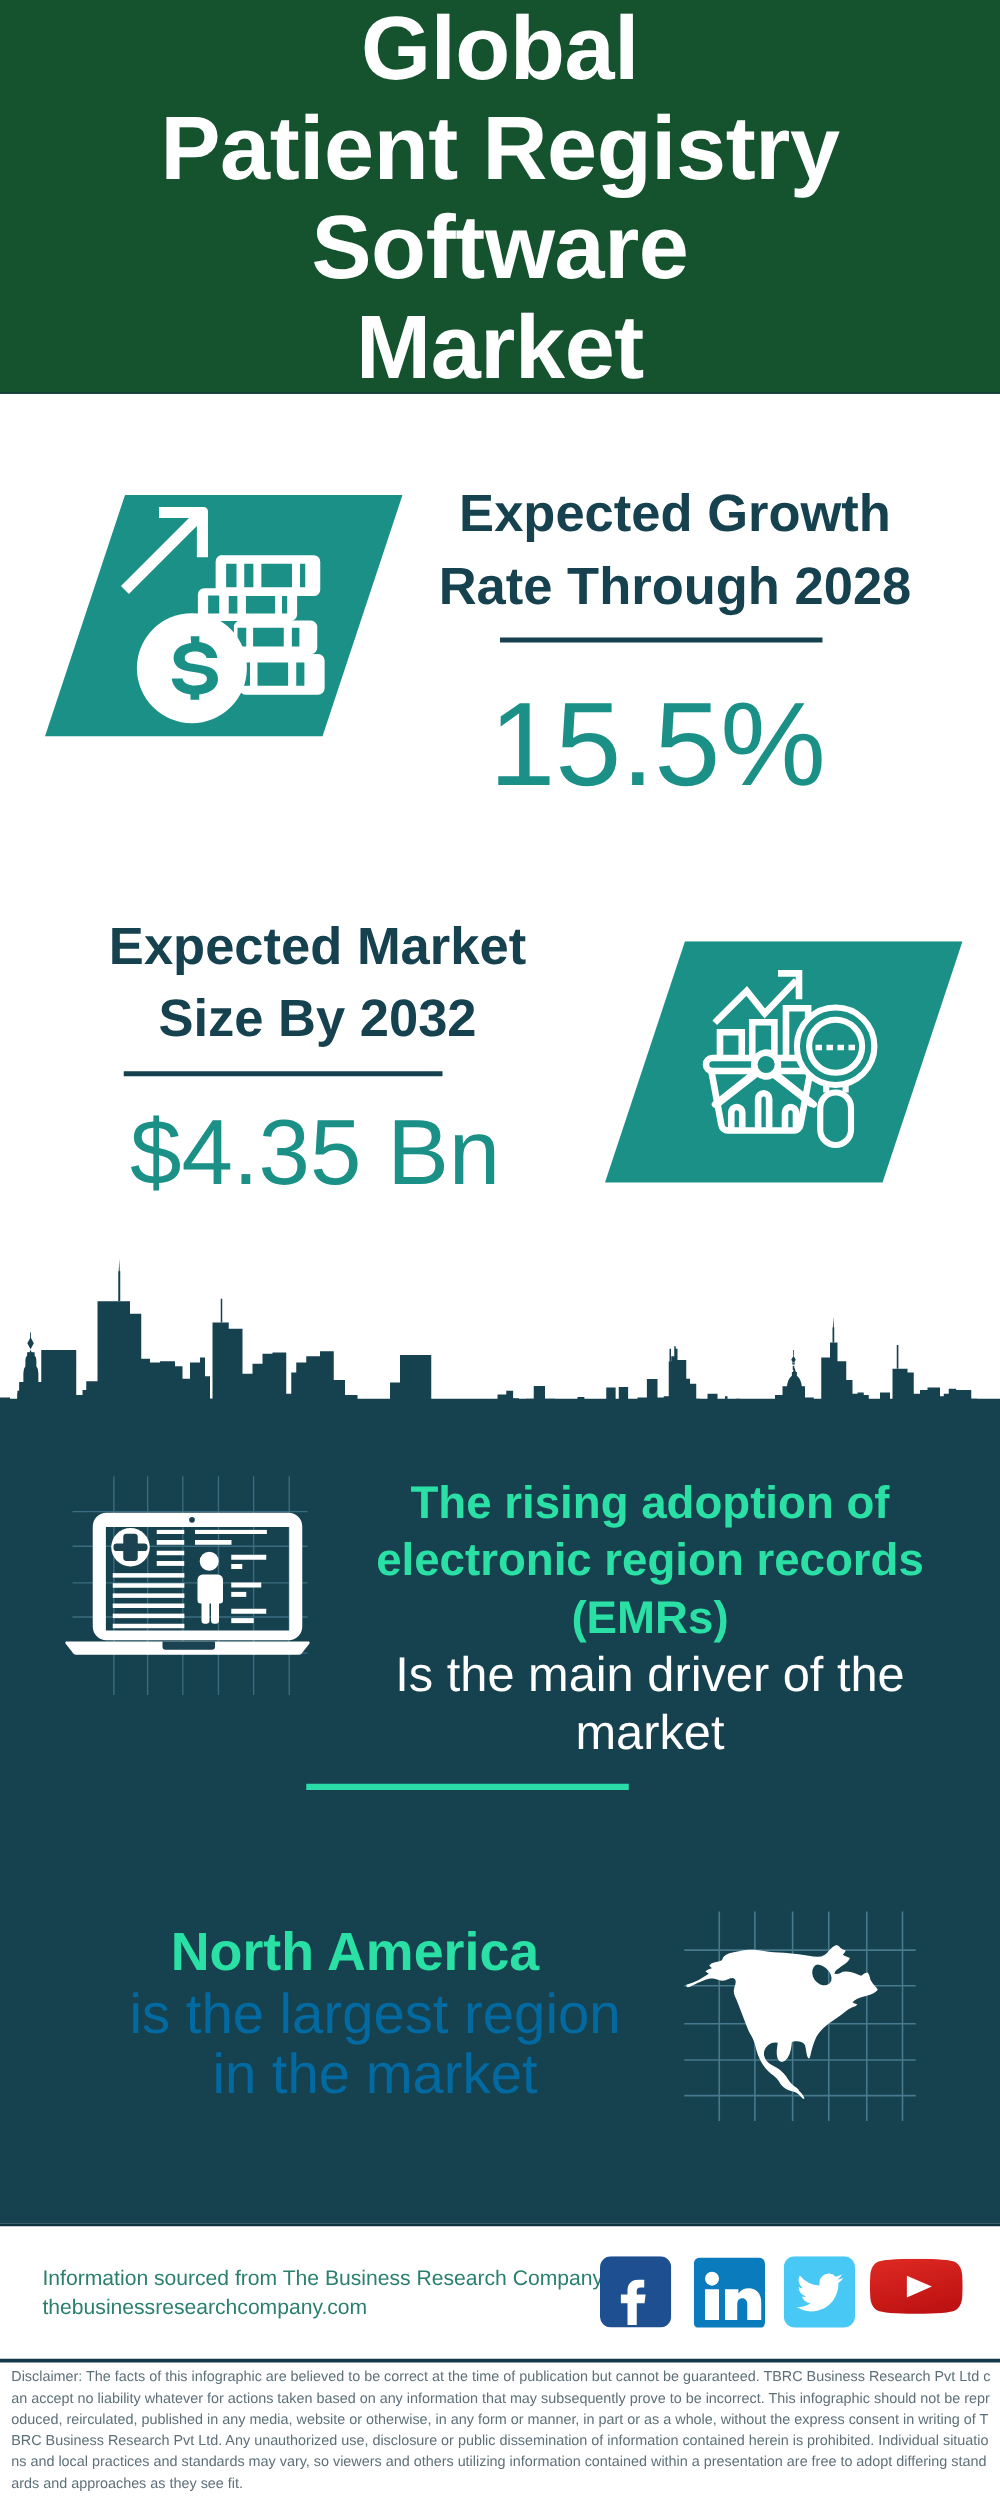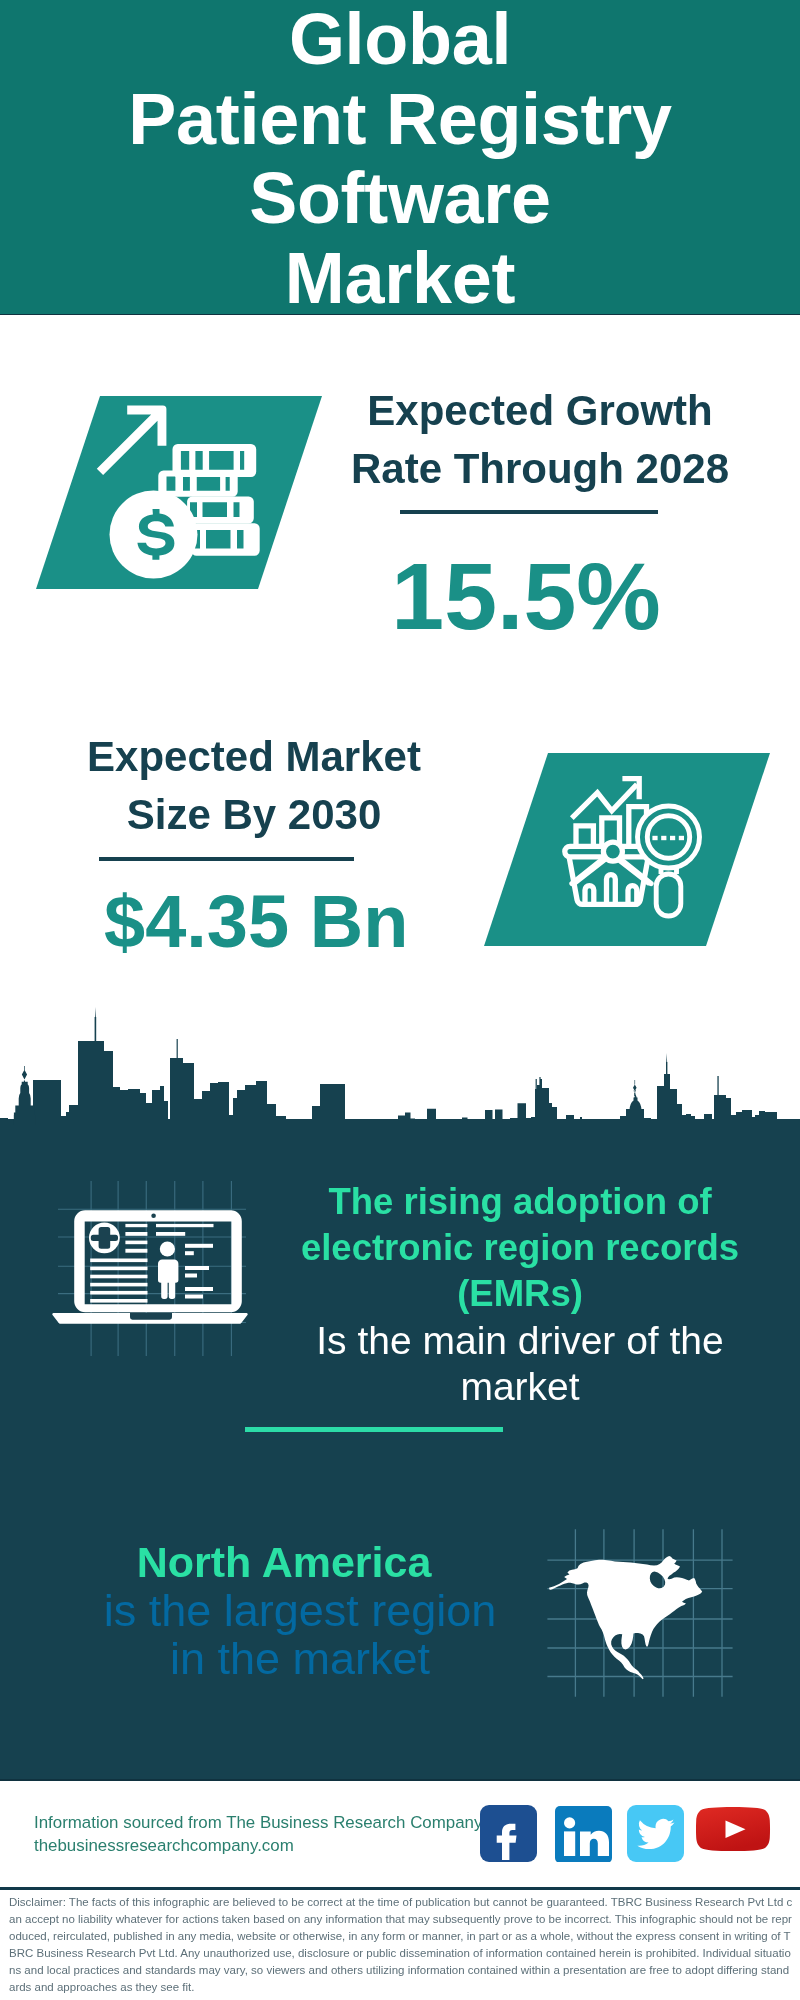--- a/index.html
+++ b/index.html
@@ -2,31 +2,31 @@
 <html><head>
 <meta charset="utf-8">
 <title>Global Patient Registry Software Market</title>
 <style>
   html,body{margin:0;padding:0;}
   body{width:800px;height:2000px;overflow:hidden;background:#ffffff;
        font-family:"Liberation Sans",sans-serif;-webkit-font-smoothing:antialiased;}
   .page{position:relative;width:800px;height:2000px;background:#ffffff;}
 
   
-  .header{position:absolute;left:0;top:0;width:800px;height:314px;background:#0f766e;
+  .header{position:absolute;left:0;top:0;width:800px;height:314px;background:#14532d;
           border-bottom:1.5px solid #10323f;box-sizing:content-box;}
   .header-title{position:absolute;left:0;top:0;width:800px;text-align:center;
     color:#ffffff;font-weight:bold;font-size:72px;line-height:79.7px;letter-spacing:-0.3px;}
   .header-title div{white-space:nowrap;}
 
   
   .stat-text{position:absolute;text-align:center;}
   .stat-label{color:#16414f;font-weight:bold;font-size:42px;line-height:57.5px;white-space:nowrap;}
   .stat-rule{position:absolute;height:4px;background:#16414f;}
-  .stat-value{position:absolute;color:#1a9087;font-weight:bold;
+  .stat-value{position:absolute;color:#1a9087;font-weight:normal;
      line-height:1;text-align:center;white-space:nowrap;}
 
   .plate{position:absolute;}
   .plate svg{display:block;}
 
   
   .darkbody{position:absolute;left:0;top:1119px;width:800px;height:659.5px;background:#16414f;}
   .skyline{position:absolute;left:0;top:1005px;width:800px;height:120px;}
   .skyline svg{display:block;}
   .blk{position:absolute;text-align:center;white-space:nowrap;}
@@ -95,21 +95,21 @@
 
   <div class="stat-text" style="left:340px;top:382px;width:400px;">
     <div class="stat-label">Expected Growth</div>
     <div class="stat-label">Rate Through 2028</div>
   </div>
   <div class="stat-rule" style="left:400px;top:510px;width:258px;"></div>
   <div class="stat-value" style="left:326px;top:549px;width:400px;font-size:95px;">15.5%</div>
 
   <div class="stat-text" style="left:54px;top:728px;width:400px;">
     <div class="stat-label">Expected Market</div>
-    <div class="stat-label">Size By 2030</div>
+    <div class="stat-label">Size By 2032</div>
   </div>
   <div class="stat-rule" style="left:98.5px;top:857px;width:255px;"></div>
   <div class="stat-value" style="left:104px;top:885px;width:292px;font-size:74px;">$4.35 Bn</div>
 
   <div class="plate" style="left:484px;top:753px;">
     <svg width="286" height="194" viewBox="0 0 286 194">
       <polygon points="64,0 286,0 222,193 0,193" fill="#1a9087"></polygon>
       <g stroke="#ffffff" fill="none" stroke-width="5.3" stroke-linejoin="miter" stroke-linecap="butt">
 
         <polyline points="87.8,65.2 113.4,39.7 127.8,57.8 152.9,31.4"></polyline>

